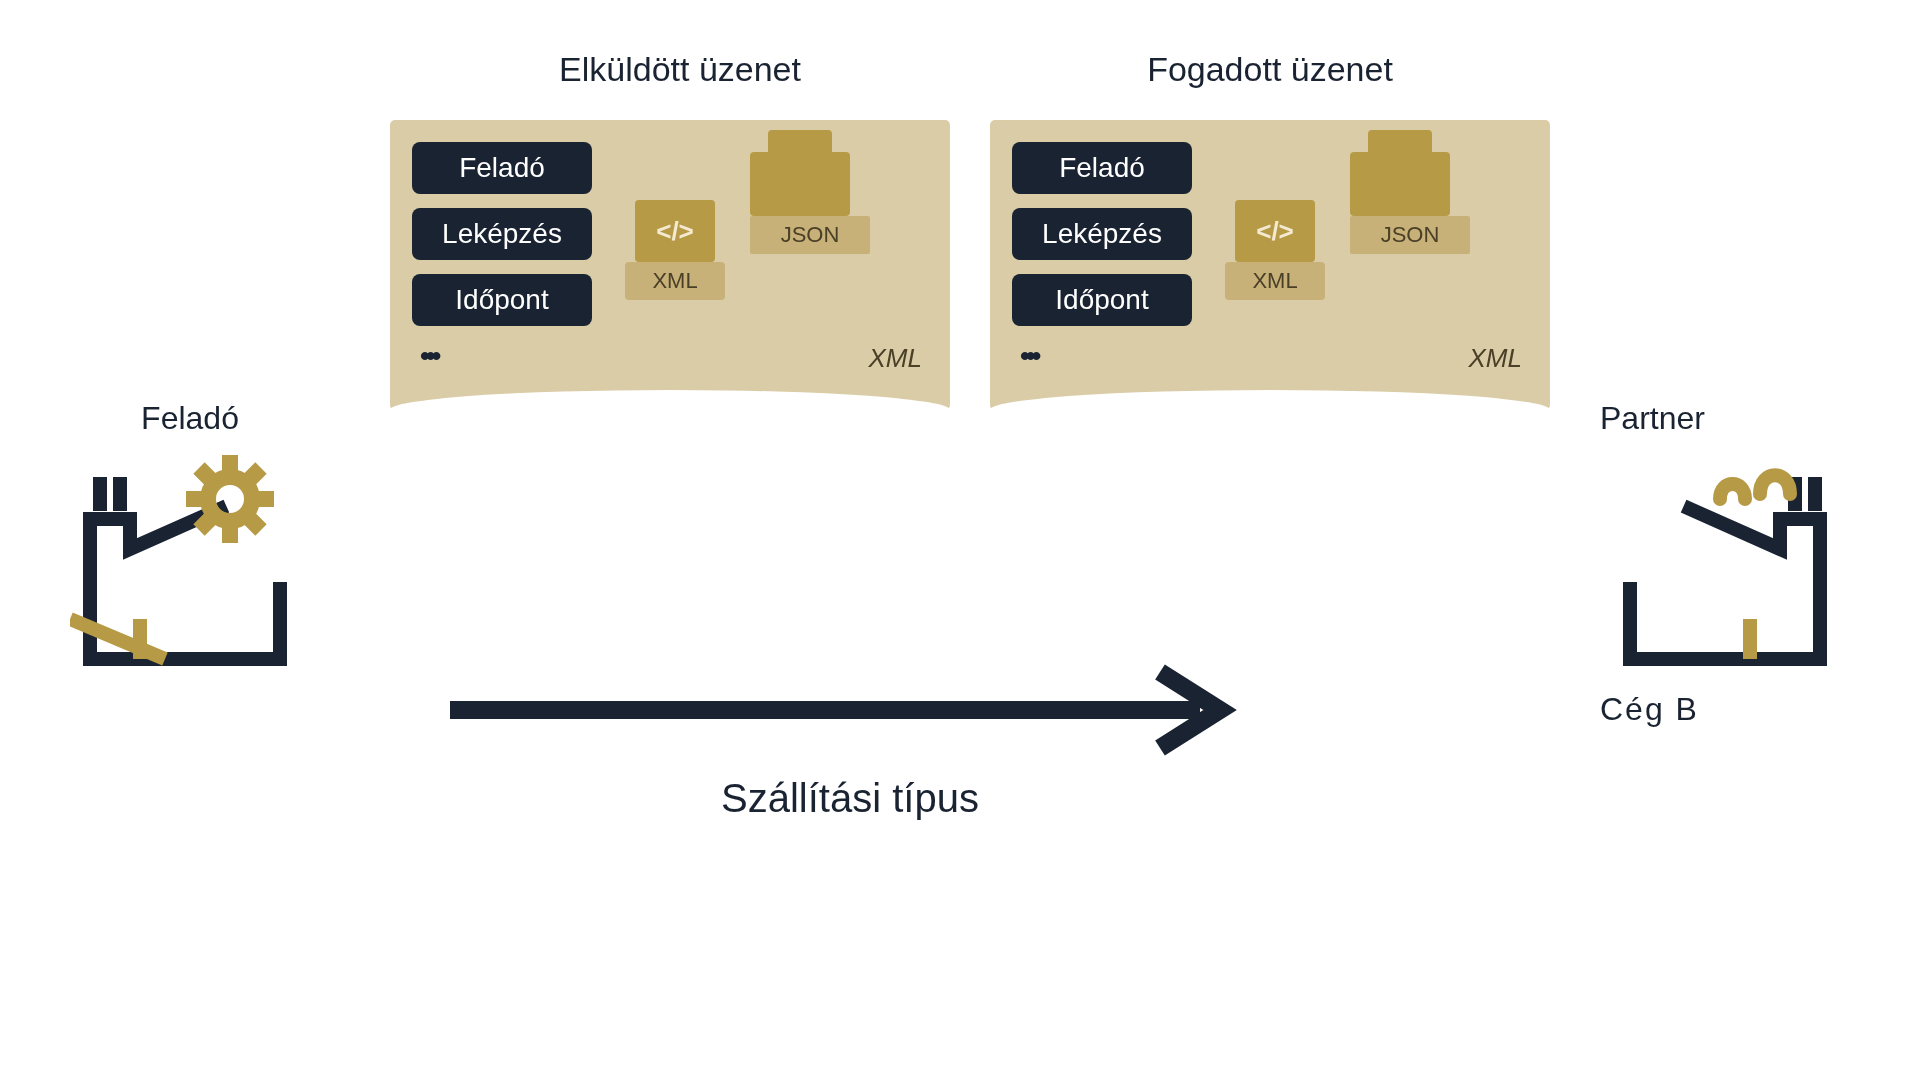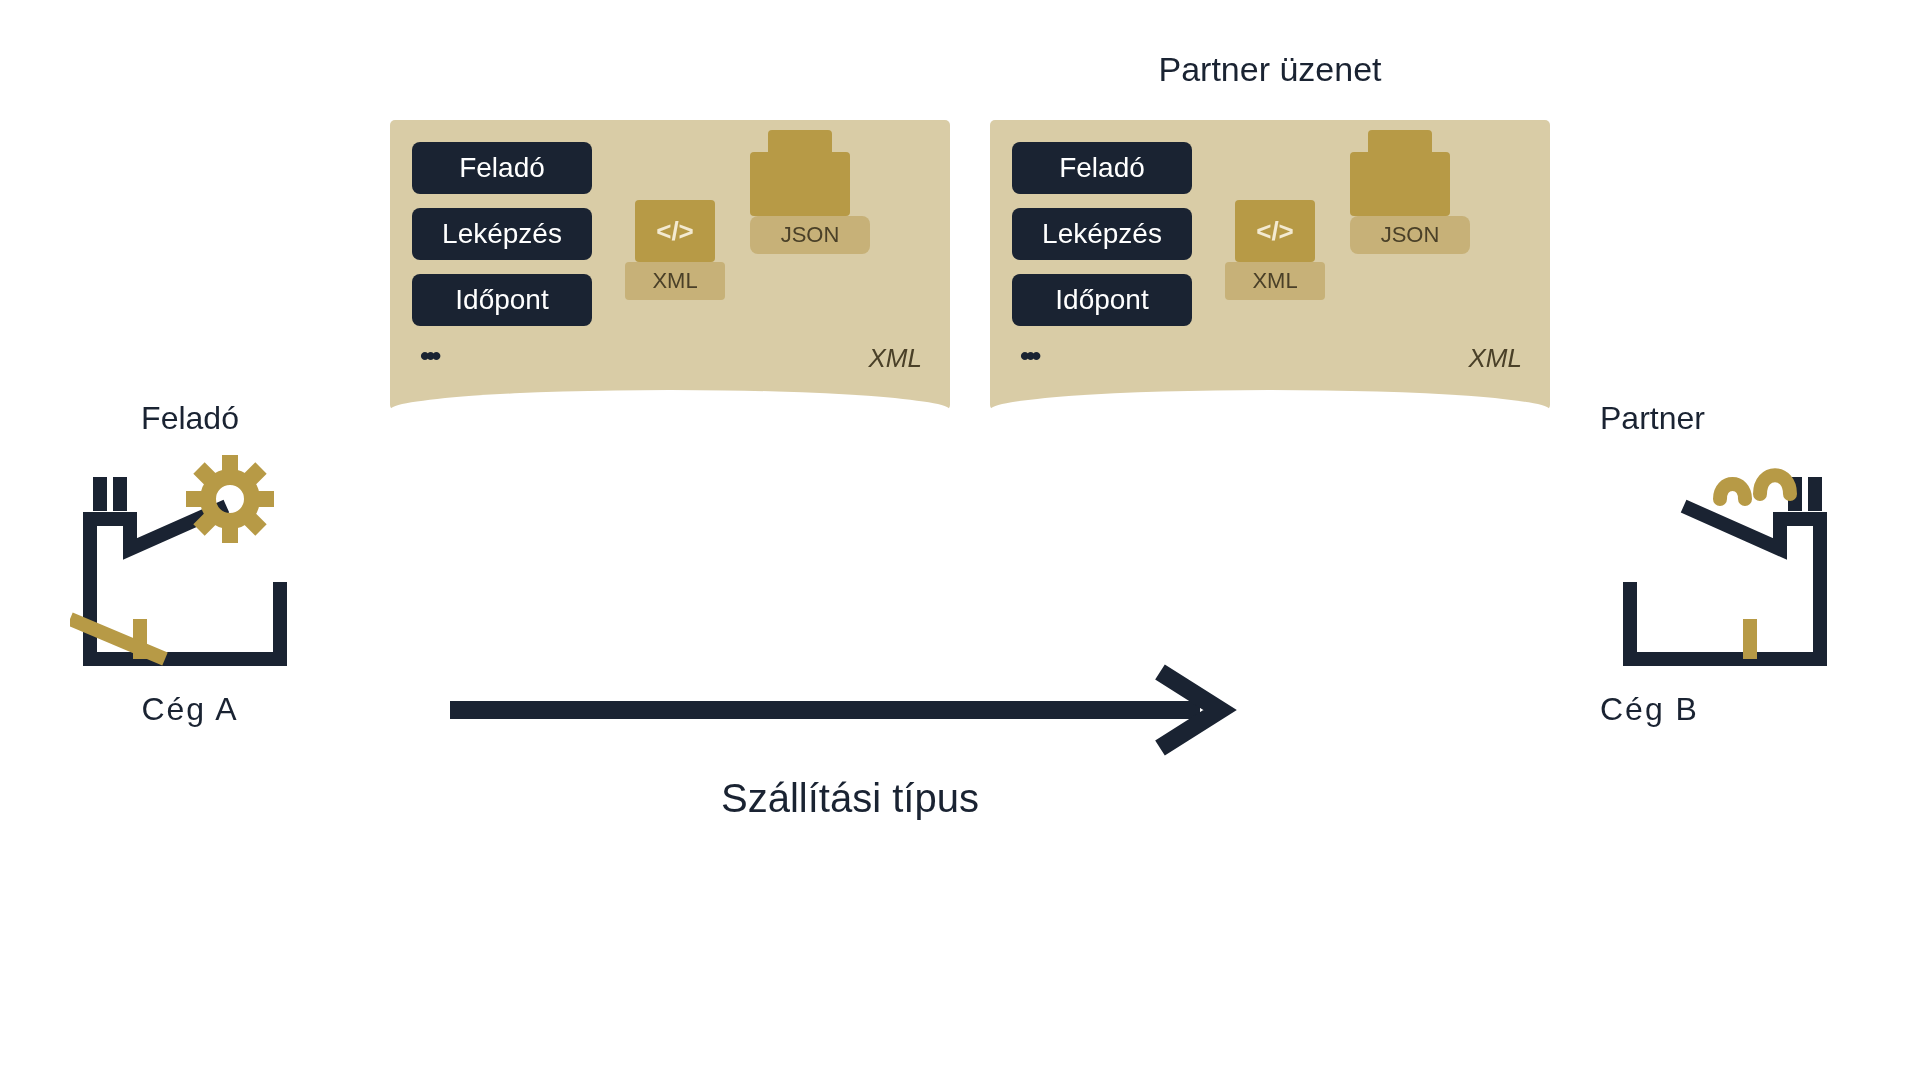--- a/index.html
+++ b/index.html
@@ -110,21 +110,21 @@
     border-radius: 4px;
     margin-left: 0;
   }
   .json-label {
     background: #c7b178;
     text-align: center;
     font-size: 22px;
     color: #4a4028;
     padding: 6px 0;
     width: 120px;
-    border-radius: 8px;
+    border-radius: 2px;
   }
 
   .fmt-label {
     position: absolute;
     right: 28px;
     bottom: 36px;
     font-style: italic;
     font-size: 26px;
     color: #4a4028;
   }
@@ -169,41 +169,42 @@
     color: #1a2332;
     margin-top: 12px;
   }
 
 </style>
 </head>
 <body>
 
 <div class="stage">
 
+  <div class="msg-heading" style="left:420px; top:-80px; width:400px;">Elküldött üzenet</div>
 
   <div class="msg-card" style="left:330px; top:-10px;">
     <div class="chip-col">
       <div class="chip">Feladó</div>
       <div class="chip">Leképzés</div>
       <div class="chip">Időpont</div>
       <div class="ellipsis">•••</div>
     </div>
     <div class="xml-block">
       <div class="code-box">&lt;/&gt;</div>
       <div class="xml-label">XML</div>
     </div>
     <div class="json-block">
       <div class="json-tab"></div>
       <div class="json-body"></div>
       <div class="json-label">JSON</div>
     </div>
     <div class="fmt-label">XML</div>
   </div>
 
-  <div class="msg-heading" style="left:1010px; top:-80px; width:400px;">Partner üzenet</div>
+  <div class="msg-heading" style="left:1010px; top:-80px; width:400px;">Fogadott üzenet</div>
 
   <div class="msg-card" style="left:930px; top:-10px;">
     <div class="chip-col">
       <div class="chip">Feladó</div>
       <div class="chip">Leképzés</div>
       <div class="chip">Időpont</div>
       <div class="ellipsis">•••</div>
     </div>
     <div class="xml-block">
       <div class="code-box">&lt;/&gt;</div>
@@ -236,21 +237,20 @@
           <line x1="0" y1="44" x2="0" y2="28"></line>
           <line x1="-44" y1="0" x2="-28" y2="0"></line>
           <line x1="44" y1="0" x2="28" y2="0"></line>
           <line x1="-31" y1="-31" x2="-20" y2="-20"></line>
           <line x1="31" y1="-31" x2="20" y2="-20"></line>
           <line x1="-31" y1="31" x2="-20" y2="20"></line>
           <line x1="31" y1="31" x2="20" y2="20"></line>
         </g>
       </g>
     </svg>
-    <div class="company-name">Cég  A</div>
   </div>
 
   <div class="company-right">
     <div class="role-label">Partner</div>
     <svg width="240" height="220" viewBox="0 0 240 220">
       <g stroke="#1a2332" stroke-width="14" fill="none" stroke-linecap="square">
         <path d="M30 140 L30 210 L220 210 L220 70"></path>
         <path d="M220 70 L180 70 L180 100 L90 60"></path>
         <path d="M195 55 L195 35 M215 55 L215 35"></path>
       </g>

